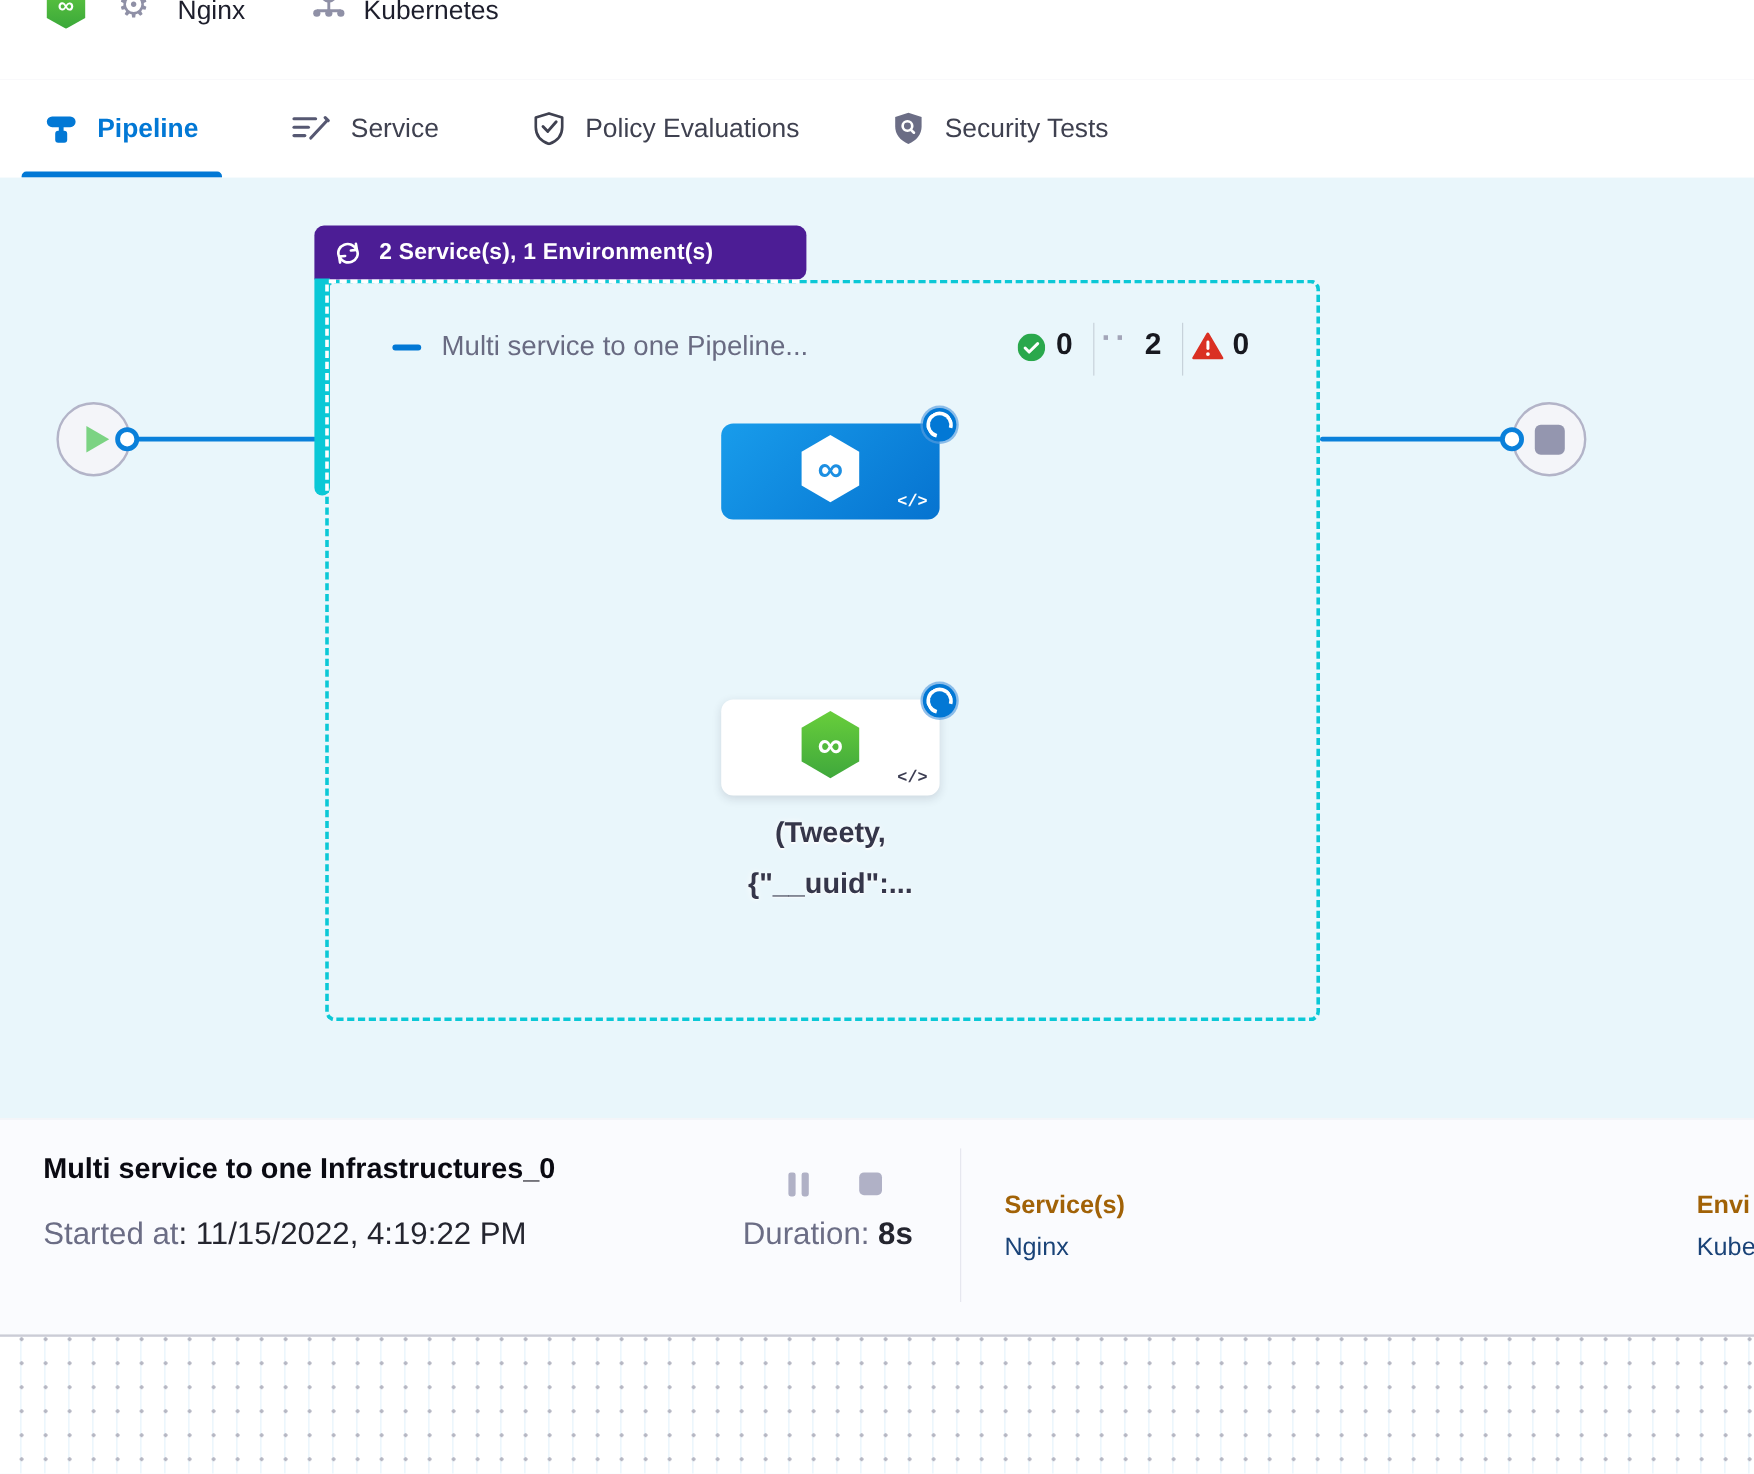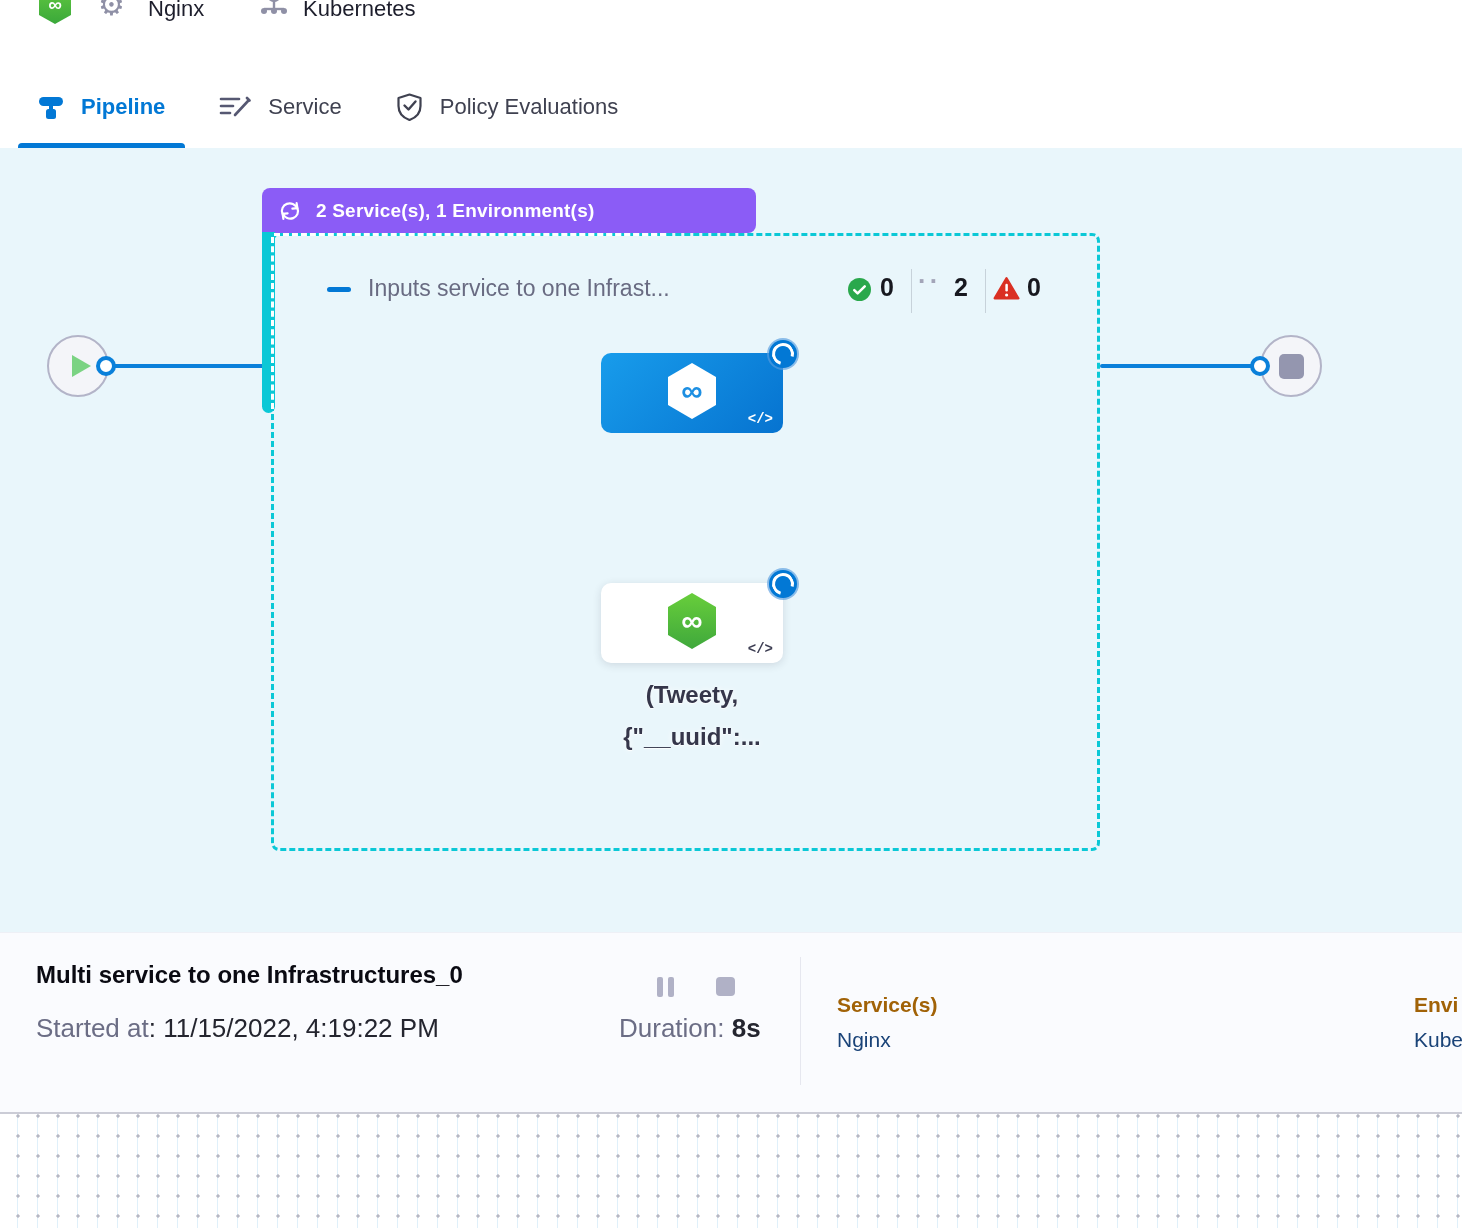--- a/index.html
+++ b/index.html
@@ -11,36 +11,36 @@
   }
   .abs{position:absolute;}
 
   
   .topbar{position:absolute;left:0;top:0;width:1462px;height:66px;background:#fff;border-bottom:1px solid #d9dae6;overflow:hidden;}
   .topbar .chip-label{position:absolute;top:-4px;font-size:22px;font-weight:500;color:#1d1e2c;}
   .hex-logo-sm{position:absolute;left:38px;top:-14px;}
   .gear{position:absolute;left:98px;top:-13px;font-size:30px;color:#8f90a6;}
 
   
-  .tabbar{position:absolute;left:0;top:66px;width:1462px;height:82px;background:#fff;display:flex;align-items:center;padding-left:18px;box-sizing:border-box;}
+  .tabbar{position:absolute;left:0;top:66px;width:1462px;height:82px;background:#fff;display:flex;align-items:center;padding-left:18px;box-sizing:border-box;gap:24px;}
   .tab{position:relative;display:flex;align-items:center;gap:17px;padding:0 20px;height:100%;cursor:pointer;}
   .tab span{font-size:22px;font-weight:500;color:#3f4150;}
   .tab.active span{color:#0278d5;font-weight:700;}
   .tab.active::after{content:"";position:absolute;left:0;right:0;bottom:0;height:5px;background:#0278d5;border-radius:4px 4px 0 0;}
   .tab + .tab{margin-left:14px;}
 
   
   .canvas{position:absolute;left:0;top:148px;width:1462px;height:784px;background:#e9f6fb;overflow:hidden;}
   .edge-line{position:absolute;height:4px;background:#0a80da;border-radius:2px;z-index:1;}
   .node-circle{position:absolute;width:58px;height:58px;border-radius:50%;background:#f4f5f9;border:2px solid #b3b4c8;box-sizing:content-box;z-index:2;}
   .conn-dot{position:absolute;width:12px;height:12px;border-radius:50%;background:#fff;border:4px solid #0a80da;z-index:3;}
   .play-tri{position:absolute;left:23px;top:18px;width:0;height:0;border-top:11px solid transparent;border-bottom:11px solid transparent;border-left:19px solid #7bd383;}
   .stop-sq{position:absolute;left:17px;top:17px;width:25px;height:25px;border-radius:5px;background:#9496af;}
 
-  .group-badge{position:absolute;left:262px;top:40px;width:494px;height:45px;background:#8b5cf6;border-radius:8px 8px 8px 0;display:flex;align-items:center;gap:13px;padding-left:15px;box-sizing:border-box;z-index:2;}
+  .group-badge{position:absolute;left:262px;top:40px;width:410px;height:45px;background:#4c1d95;border-radius:8px 8px 8px 0;display:flex;align-items:center;gap:13px;padding-left:15px;box-sizing:border-box;z-index:2;}
   .group-badge span{color:#fff;font-size:19px;font-weight:600;letter-spacing:.2px;}
   .teal-column{position:absolute;left:262px;top:84px;width:13px;height:181px;background:#0bc8d6;border-radius:0 0 7px 7px;z-index:2;}
   .stage-group{position:absolute;left:271px;top:85px;width:829px;height:618px;border:3px dashed #0bc8d6;border-radius:8px;box-sizing:border-box;z-index:2;}
   .dash-overlay-top{position:absolute;left:274px;top:85px;width:392px;height:0;border-top:3px dashed #ffffff;z-index:3;}
   .dash-overlay-left{position:absolute;left:271px;top:89px;width:0;height:172px;border-left:3px dashed #ffffff;z-index:3;}
 
   .collapse-dash{position:absolute;left:53px;top:51px;width:24px;height:5px;border-radius:3px;background:#0278d5;}
   .stage-title{position:absolute;left:94px;top:39px;font-size:23px;color:#696b82;font-weight:500;white-space:nowrap;}
   .count-num{position:absolute;top:37px;font-size:25px;font-weight:700;color:#17181f;}
   .count-div{position:absolute;top:33px;width:1px;height:44px;background:#c7d2da;}
@@ -130,20 +130,28 @@
     </svg>
     <span>Service</span>
   </div>
   <div class="tab">
     <svg width="27" height="28" viewBox="0 0 27 28">
       <path d="M13.5 1.5 L24.5 5 V13 C24.5 19.5 20.5 24.5 13.5 27 C6.5 24.5 2.5 19.5 2.5 13 V5 Z" fill="none" stroke="#3f4150" stroke-width="2.2" stroke-linejoin="round"></path>
       <path d="M8.5 12.5 l4 4 l7-8" fill="none" stroke="#3f4150" stroke-width="2.4" stroke-linecap="round" stroke-linejoin="round"></path>
     </svg>
     <span>Policy Evaluations</span>
   </div>
+  <div class="tab">
+    <svg width="26" height="28" viewBox="0 0 26 28">
+      <path d="M13 1 L24 4.5 V12.5 C24 19 20 24.2 13 27 C6 24.2 2 19 2 12.5 V4.5 Z" fill="#6b6d85"></path>
+      <circle cx="12.2" cy="12" r="4" fill="none" stroke="#ffffff" stroke-width="2.2"></circle>
+      <line x1="15" y1="15" x2="17.6" y2="17.6" stroke="#ffffff" stroke-width="2.2" stroke-linecap="round"></line>
+    </svg>
+    <span>Security Tests</span>
+  </div>
 </div>
 
 <div class="canvas">
 
   <div class="edge-line" style="left:106px;top:216px;width:158px;"></div>
   <div class="edge-line" style="left:1100px;top:216px;width:158px;"></div>
 
   <div class="node-circle" style="left:47px;top:187px;">
     <div class="play-tri"></div>
   </div>
@@ -158,21 +166,21 @@
         <path d="M6.4 19.8 l-0.8 -5 5 -0.5"></path>
       </g>
     </svg>
     <span>2 Service(s), 1 Environment(s)</span>
   </div>
   <div class="teal-column"></div>
 
   <div class="stage-group">
 
     <div class="collapse-dash"></div>
-    <div class="stage-title">Inputs service to one Infrast...</div>
+    <div class="stage-title">Multi service to one Pipeline...</div>
 
     <svg class="abs" style="left:574px;top:42px;" width="23" height="23" viewBox="0 0 22 22">
       <circle cx="11" cy="11" r="11" fill="#2aa84c"></circle>
       <path d="M6 11.5 l3.2 3.2 L16 8" fill="none" stroke="#ffffff" stroke-width="2.4" stroke-linecap="round" stroke-linejoin="round"></path>
     </svg>
     <div class="count-num" style="left:606px;">0</div>
     <div class="count-div" style="left:637px;"></div>
     <div class="run-dots">··</div>
     <div class="count-num" style="left:680px;">2</div>
     <div class="count-div" style="left:711px;"></div>

